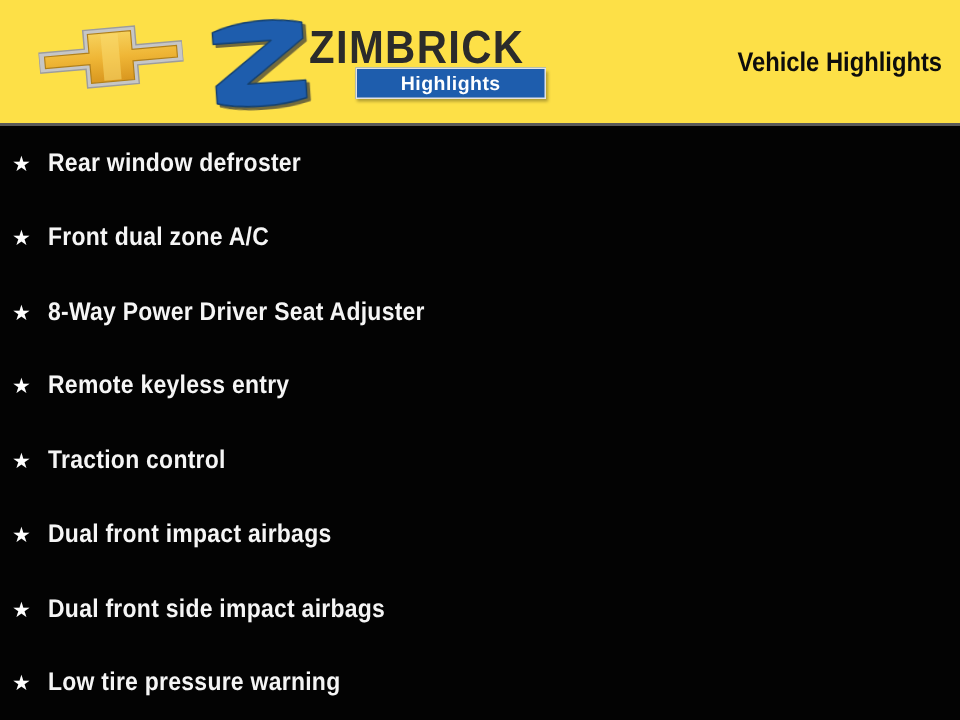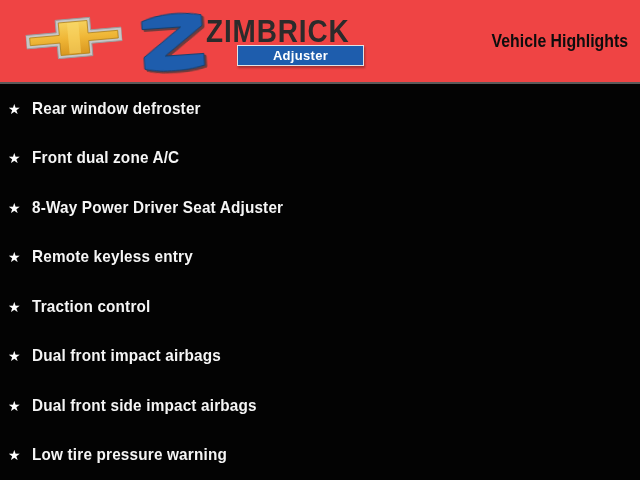--- a/index.html
+++ b/index.html
@@ -1,21 +1,21 @@
 <!DOCTYPE html>
 <html style="--zimbrick-blue: #1e5dad; --bowtie-gold: #efb636; --bowtie-silver: #c6c6c6; --background-black: #030303; --text-white: #f5f5f5;"><head>
 <meta charset="utf-8">
 <style>
   html,body{margin:0;padding:0;background:#fff;}
   .canvas{
     position:relative;width:640px;height:480px;overflow:hidden;
     font-family:"Liberation Sans",sans-serif;background:#fff;
   }
   
-  .header{position:relative;width:640px;height:82px;background:#ef4444;}
+  .header{position:relative;width:640px;height:82px;background:#fde047;}
   .bowtie{position:absolute;left:26px;top:15px;width:96px;height:46px;transform:rotate(-5deg);}
   .zimbrick-logo{position:absolute;left:138px;top:6px;width:232px;height:70px;}
   .z-icon{
     position:absolute;left:0;top:6px;width:70px;height:60px;
     transform:rotate(-4deg);
     filter:drop-shadow(2px 2px 0 rgba(55,55,55,.7));
   }
   .zim-text{
     position:absolute;left:68px;top:8px;
     font-size:31px;font-weight:bold;color:#2b2b2b;
@@ -68,21 +68,21 @@
       <path d="M4,16 L35,16 L35,3 L65,3 L65,16 L96,16 L96,24 L65,24 L65,37 L35,37 L35,24 L4,24 Z" fill="url(#gold)" stroke="#b07f18" stroke-width="0.8"></path>
       <rect x="44" y="4" width="12" height="32" fill="#f9da6e" opacity="0.55"></rect>
     </svg>
 
     <div class="zimbrick-logo">
       <svg class="z-icon" viewBox="0 0 70 62" aria-hidden="true">
         <path d="M4,8 C22,1 46,0 66,5 L66,16 L26,45 L66,45 L66,57 C44,63 16,61 4,57 L4,45 L44,16 L4,16 Z" fill="var(--zimbrick-blue,#1e5dad)" stroke="#14406e" stroke-width="1" stroke-linejoin="round"></path>
       </svg>
       <span class="zim-text">ZIMBRICK</span>
       <div class="chev-bar">
-        <span>Adjuster</span>
+        <span>Highlights</span>
       </div>
     </div>
 
     <div class="title">Vehicle Highlights</div>
   </header>
 
   <main class="list">
   <div class="row">
     <span class="star">★</span>
     <span class="label">Rear window defroster</span>

